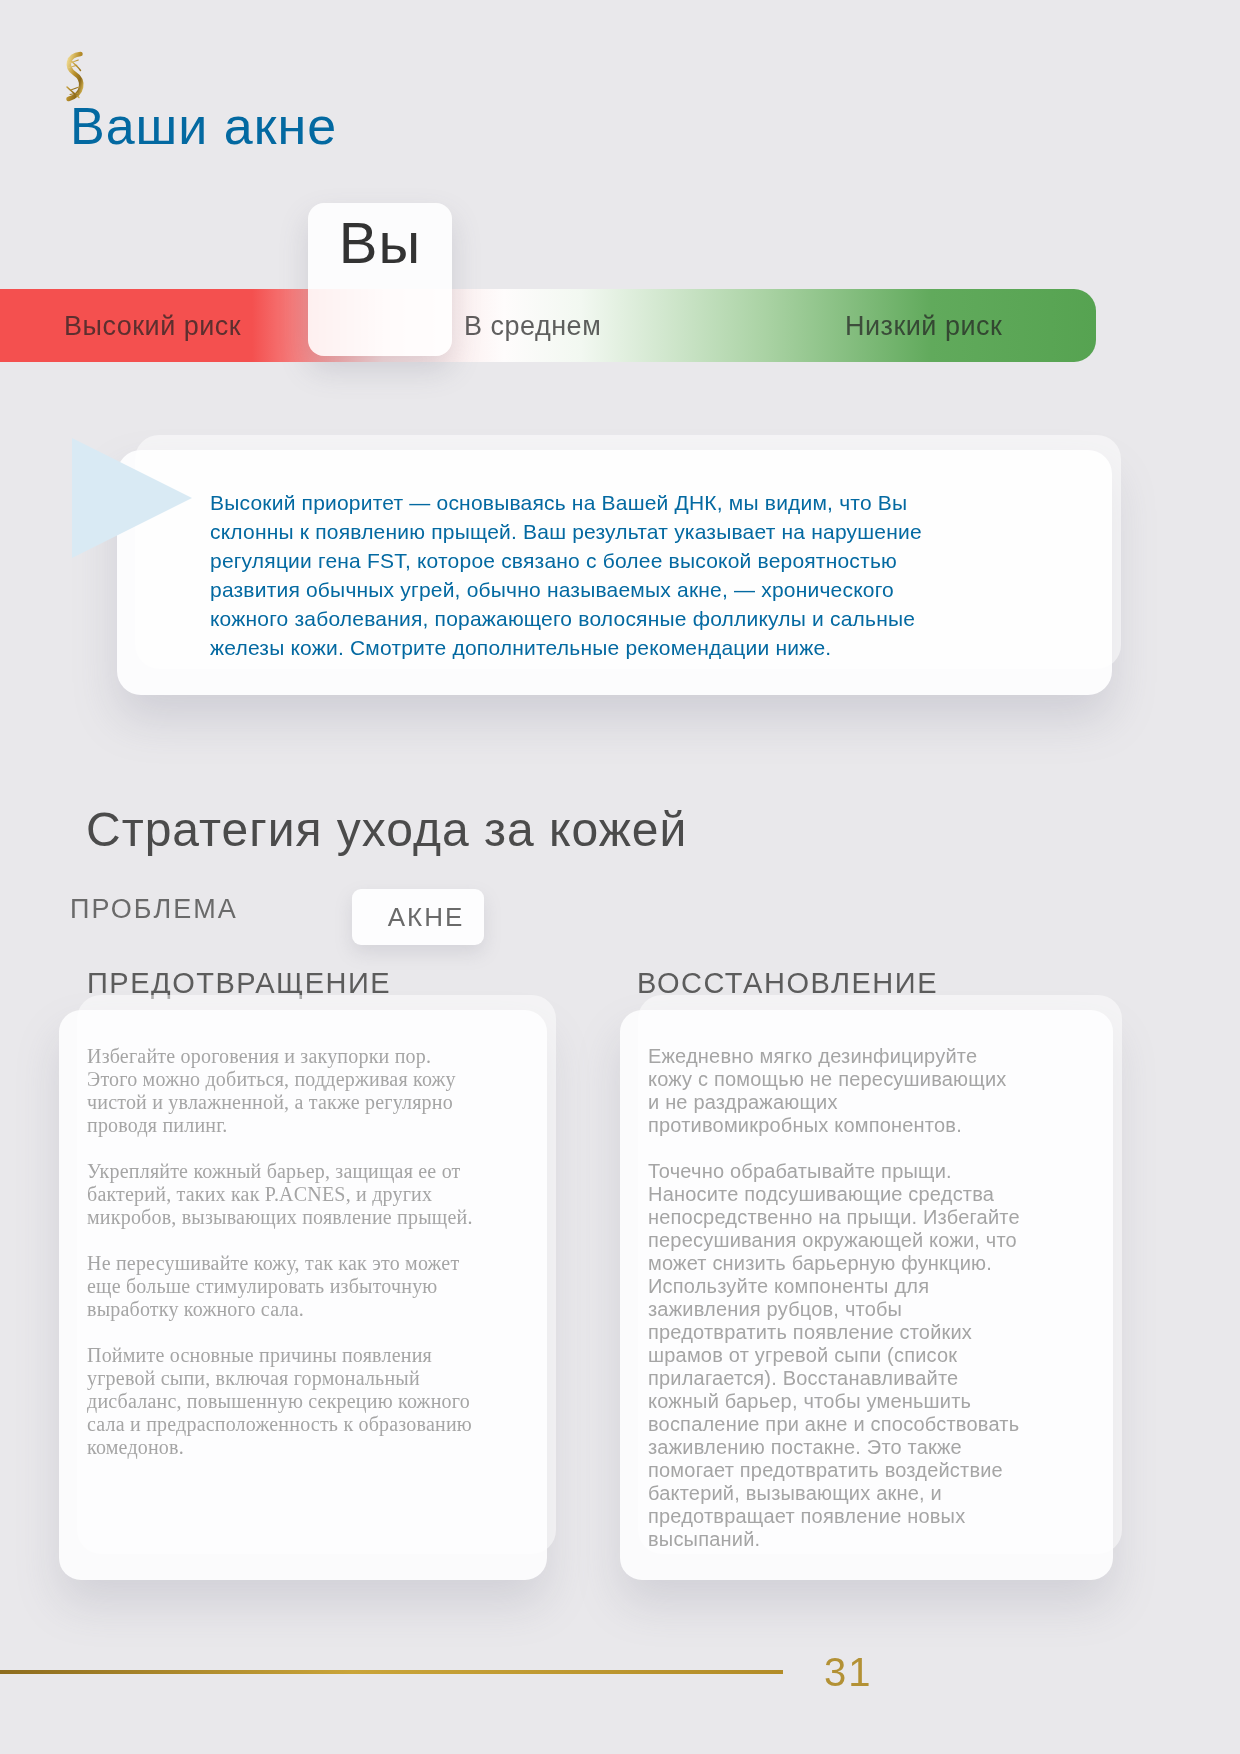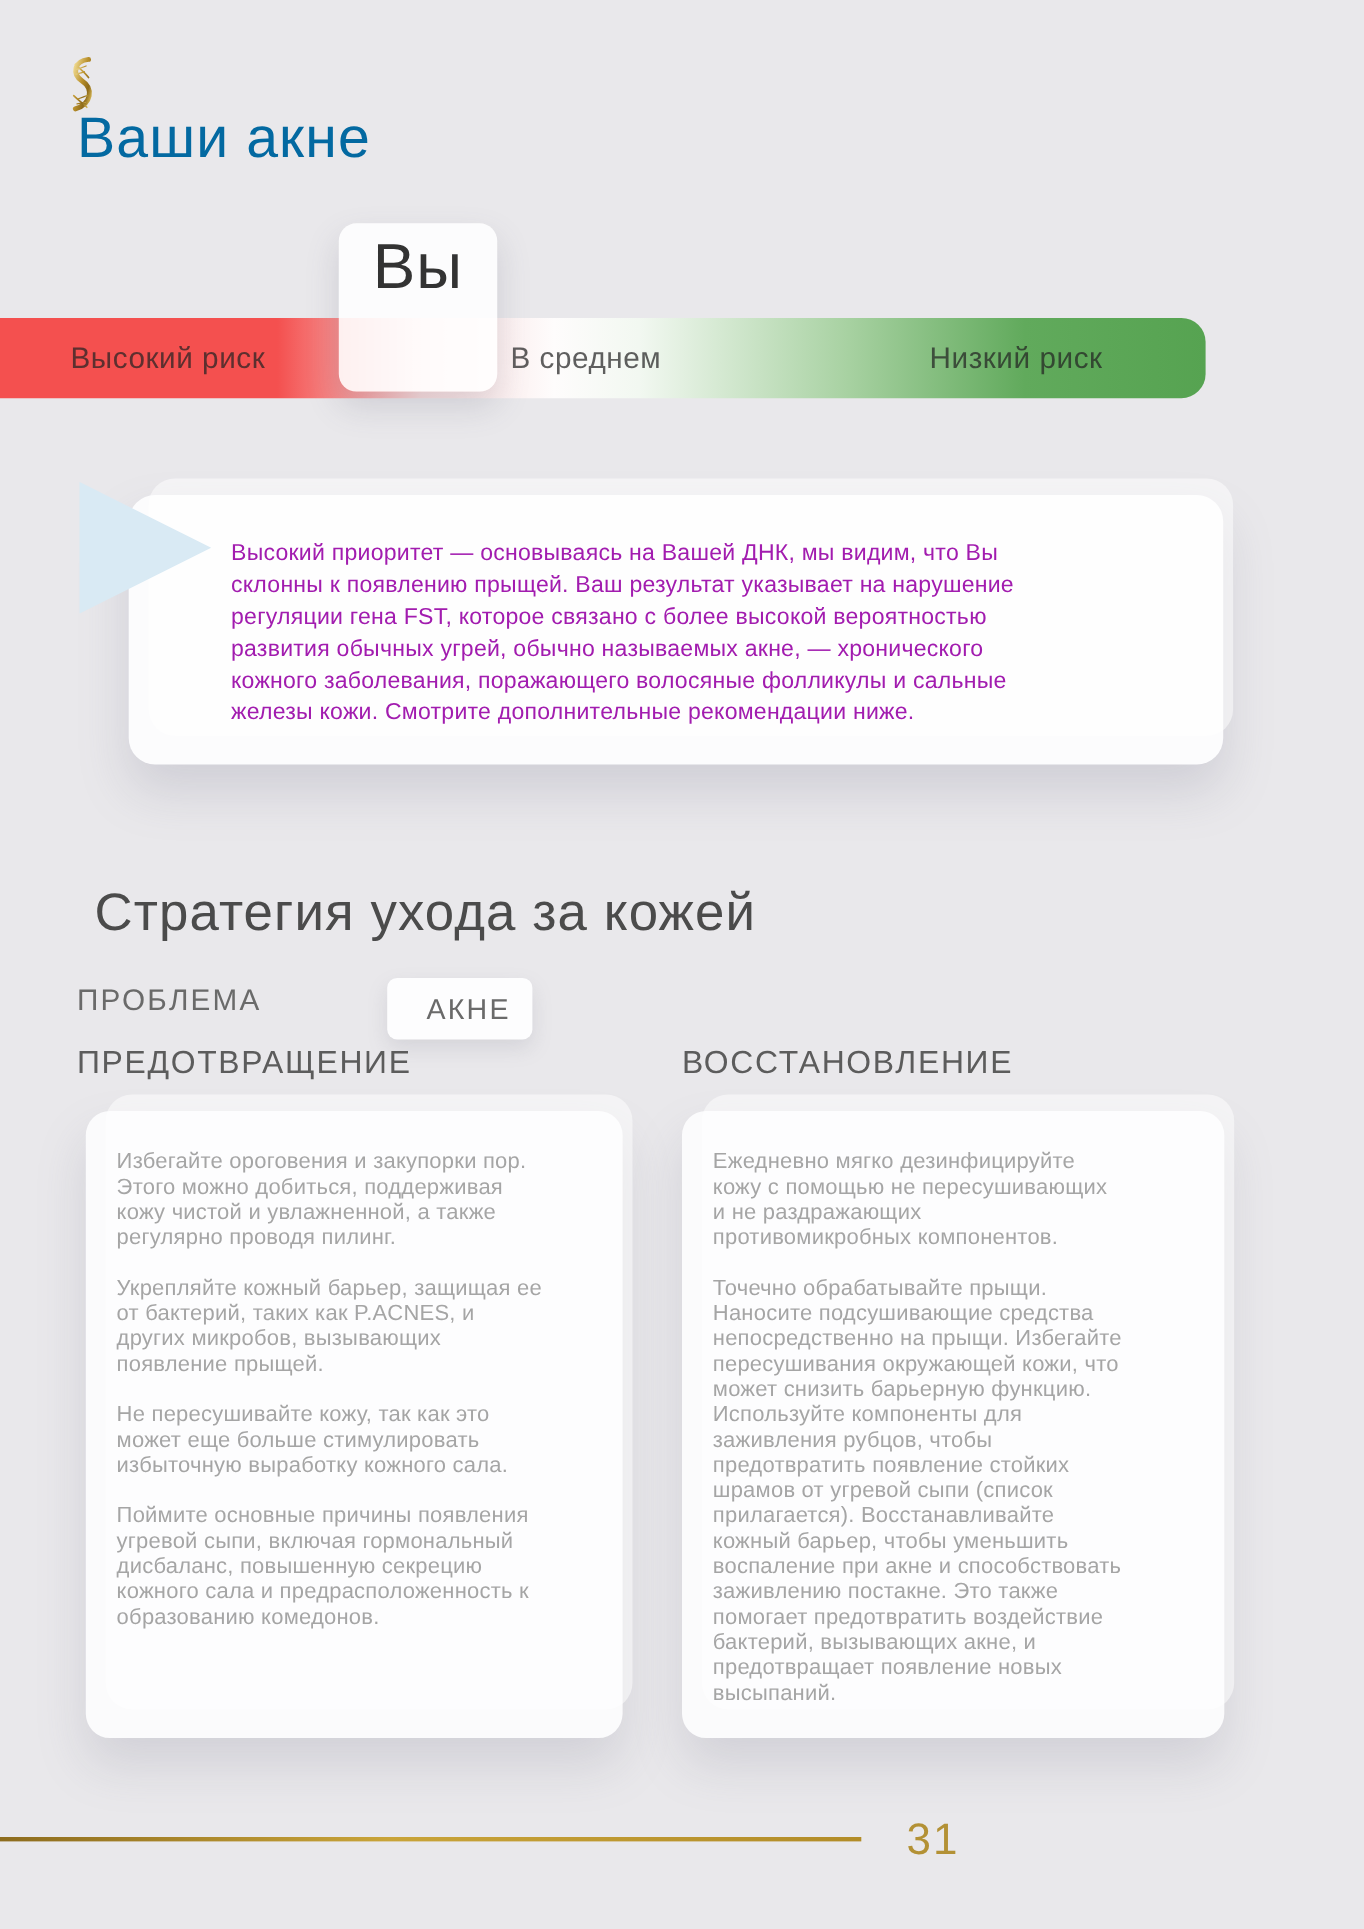--- a/index.html
+++ b/index.html
@@ -51,51 +51,51 @@
     background:rgba(255,255,255,0.5);border-radius:24px;
   }
   .priority-card{
     position:absolute;left:117px;top:450px;width:995px;height:245px;z-index:3;
     background:#fcfcfd;border-radius:24px;
     box-shadow:0 24px 45px rgba(120,120,140,0.22);
   }
   .priority-card p{
     margin:0;position:absolute;left:93px;top:38px;width:760px;
     font-size:21px;line-height:29px;font-weight:300;
-    color:#a21caf;letter-spacing:0.2px;
+    color:#0369a1;letter-spacing:0.2px;
   }
   
   .strategy-title{
     position:absolute;left:70px;top:786px;margin:16px;
     font-size:48px;font-weight:200;letter-spacing:1px;color:#4b4b4b;
   }
   .problem-label{
     position:absolute;left:70px;top:894px;
     font-size:27px;font-weight:300;letter-spacing:2px;color:#6a6a6a;
   }
   .problem-badge{
     position:absolute;left:352px;top:889px;width:116px;height:56px;
     background:#fdfdfe;border-radius:9px;
     box-shadow:0 8px 18px rgba(120,120,140,0.18);
     display:flex;align-items:center;justify-content:center;
     font-size:26px;font-weight:300;letter-spacing:2px;color:#6a6a6a;padding-left:16px;
   }
   .col-heading{
-    position:absolute;top:950px;margin:0;
+    position:absolute;top:950px;margin:17px;
     font-size:29px;font-weight:300;letter-spacing:1.5px;color:#5c5c5c;
   }
   .col-heading.left{left:70px;}
   .col-heading.right{left:620px;}
   .strategy-card{
     position:absolute;top:1010px;height:570px;z-index:3;
     background:#fbfbfc;border-radius:22px;
     box-shadow:0 24px 45px rgba(120,120,140,0.20);
     box-sizing:border-box;padding:35px 30px 0 28px;
   }
-  .strategy-card.left{left:78px;width:488px;}
+  .strategy-card.left{left:59px;width:488px;font-family:Liberation Serif, serif;}
   .strategy-card.right{left:620px;width:493px;}
   .strategy-card p{
     margin:0 0 23px 0;max-width:392px;
     font-size:20px;line-height:23px;font-weight:300;
     color:#a5a5a5;letter-spacing:0.2px;
   }
   .strategy-card.right p{max-width:372px;}
   
   .gold-line{
     position:absolute;left:0;top:1670px;width:783px;height:4px;

